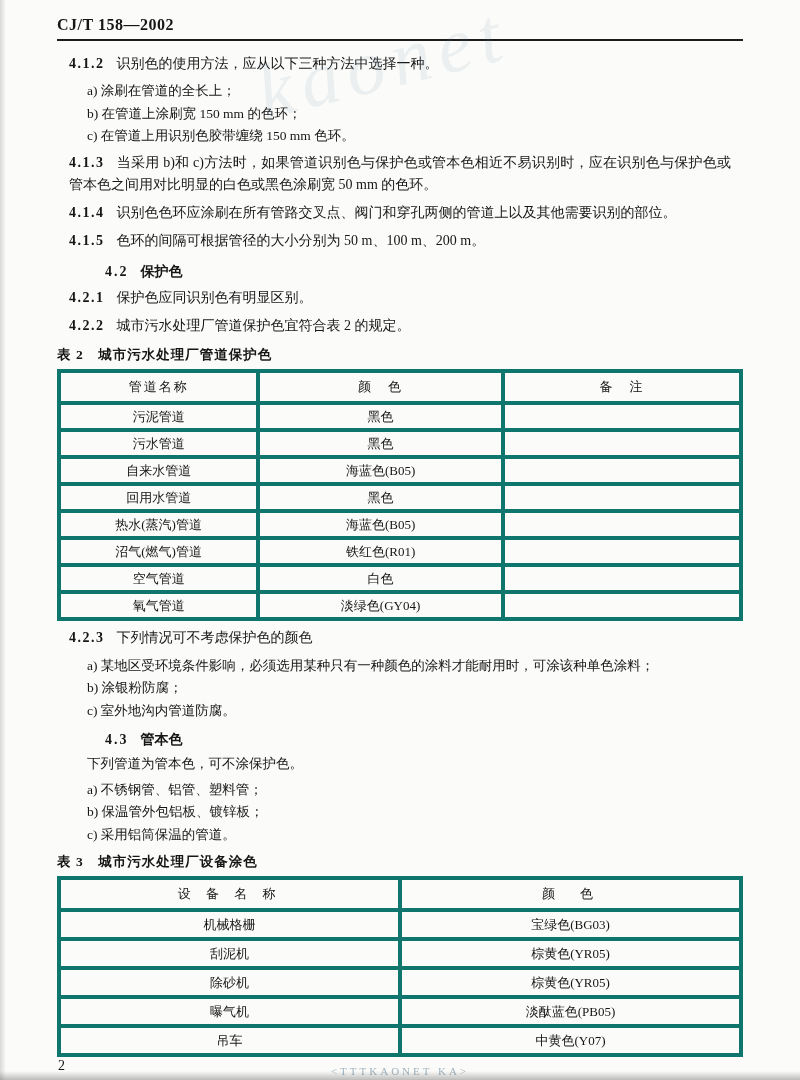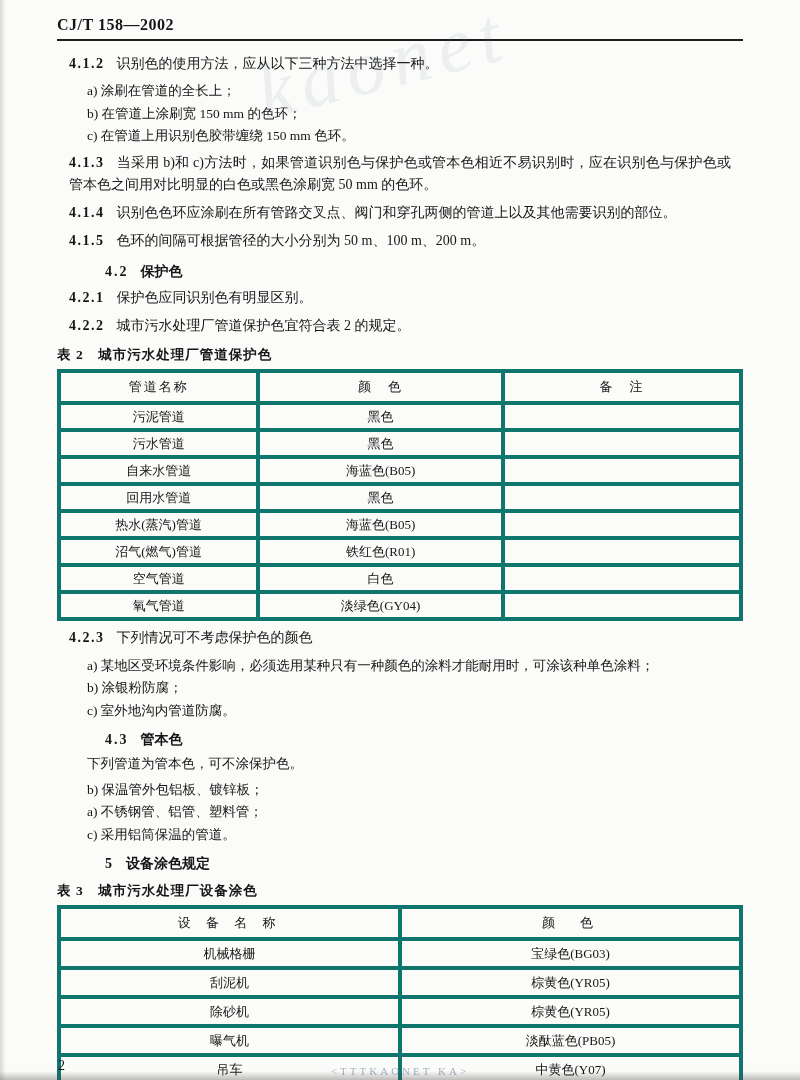--- a/index.html
+++ b/index.html
@@ -211,25 +211,24 @@
     </tbody>
   </table>
 
   <p class="clause"><span class="num">4.2.3</span><span>下列情况可不考虑保护色的颜色</span></p>
   <p class="sub">a) 某地区受环境条件影响，必须选用某种只有一种颜色的涂料才能耐用时，可涂该种单色涂料；</p>
   <p class="sub">b) 涂银粉防腐；</p>
   <p class="sub">c) 室外地沟内管道防腐。</p>
 
   <p class="heading"><span class="num">4.3</span><span>管本色</span></p>
   <p class="intro">下列管道为管本色，可不涂保护色。</p>
+  <p class="sub">a) 不锈钢管、铝管、塑料管；</p>
   <p class="sub">b) 保温管外包铝板、镀锌板；</p>
-  <p class="sub">a) 不锈钢管、铝管、塑料管；</p>
   <p class="sub">c) 采用铝筒保温的管道。</p>
 
-  <p class="heading"><span class="num">5</span><span>设备涂色规定</span></p>
 
   <p class="tcaption">表 3　城市污水处理厂设备涂色</p>
   <table class="tbl t3">
     <thead>
       <tr>
         <th class="c-half">设 备 名 称</th>
         <th class="c-half">颜　色</th>
       </tr>
     </thead>
     <tbody>

